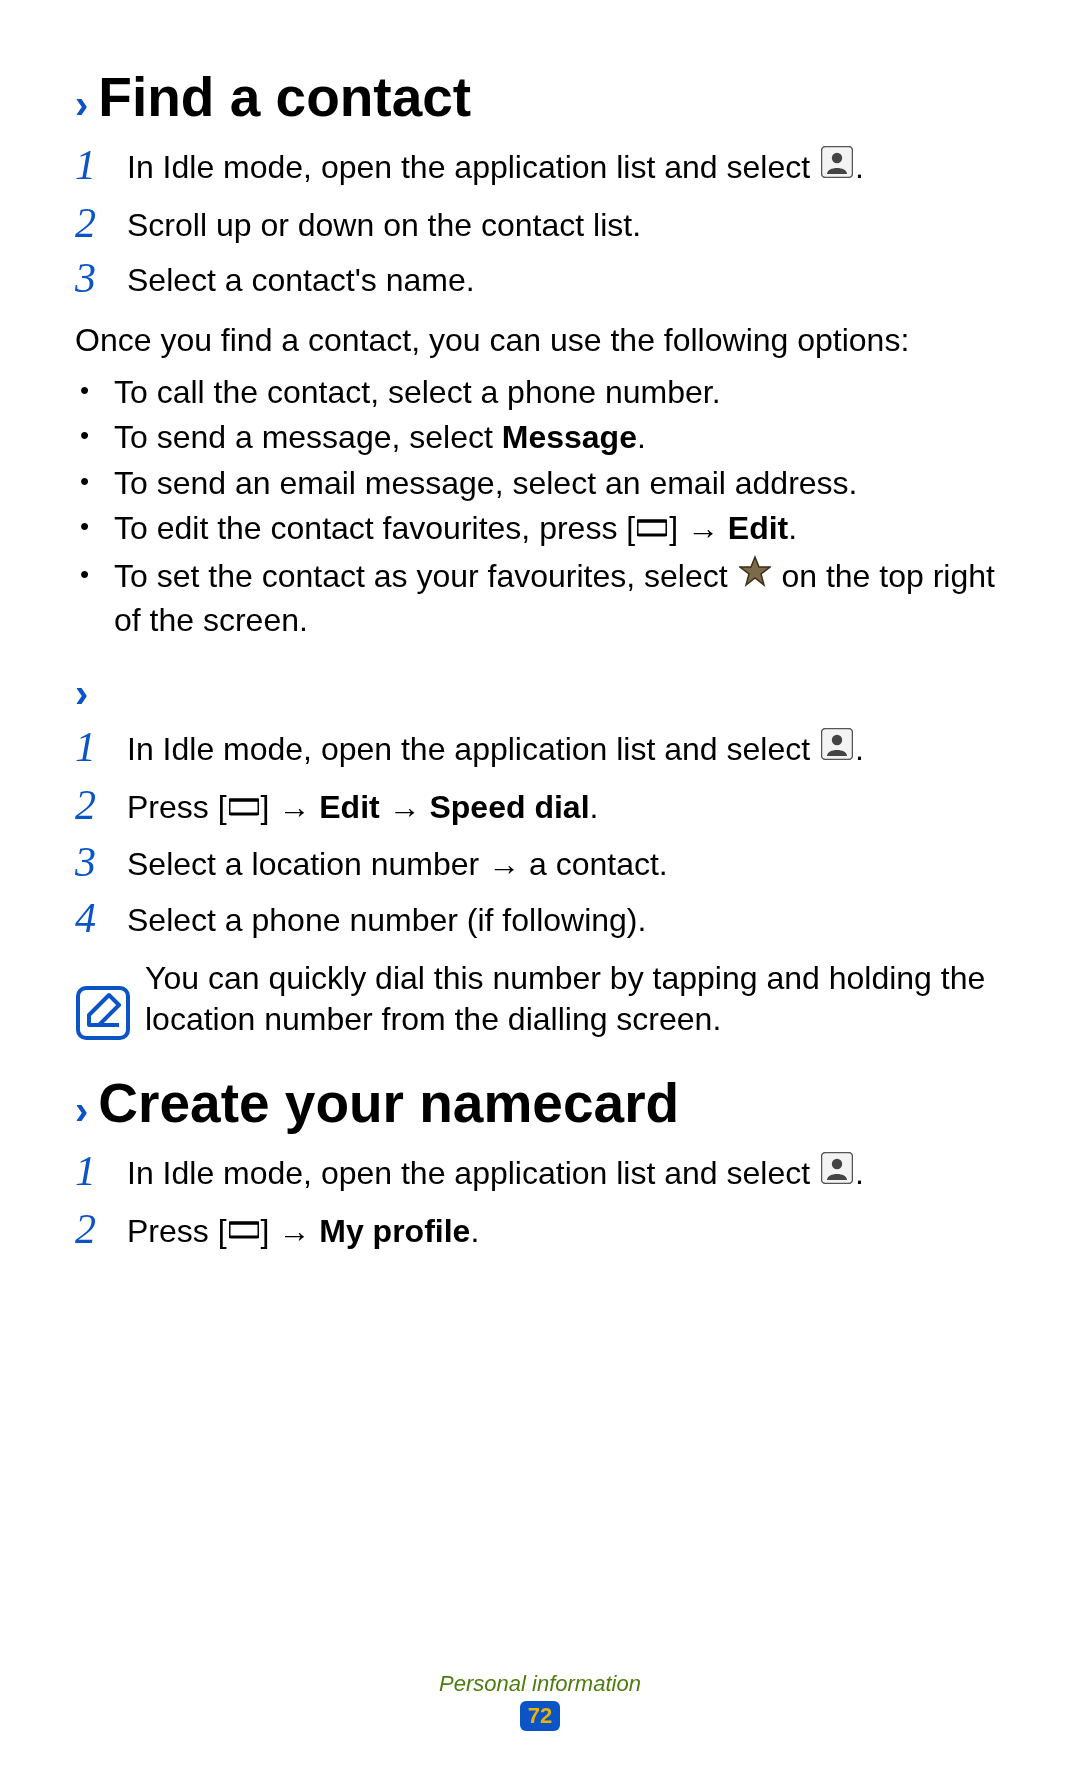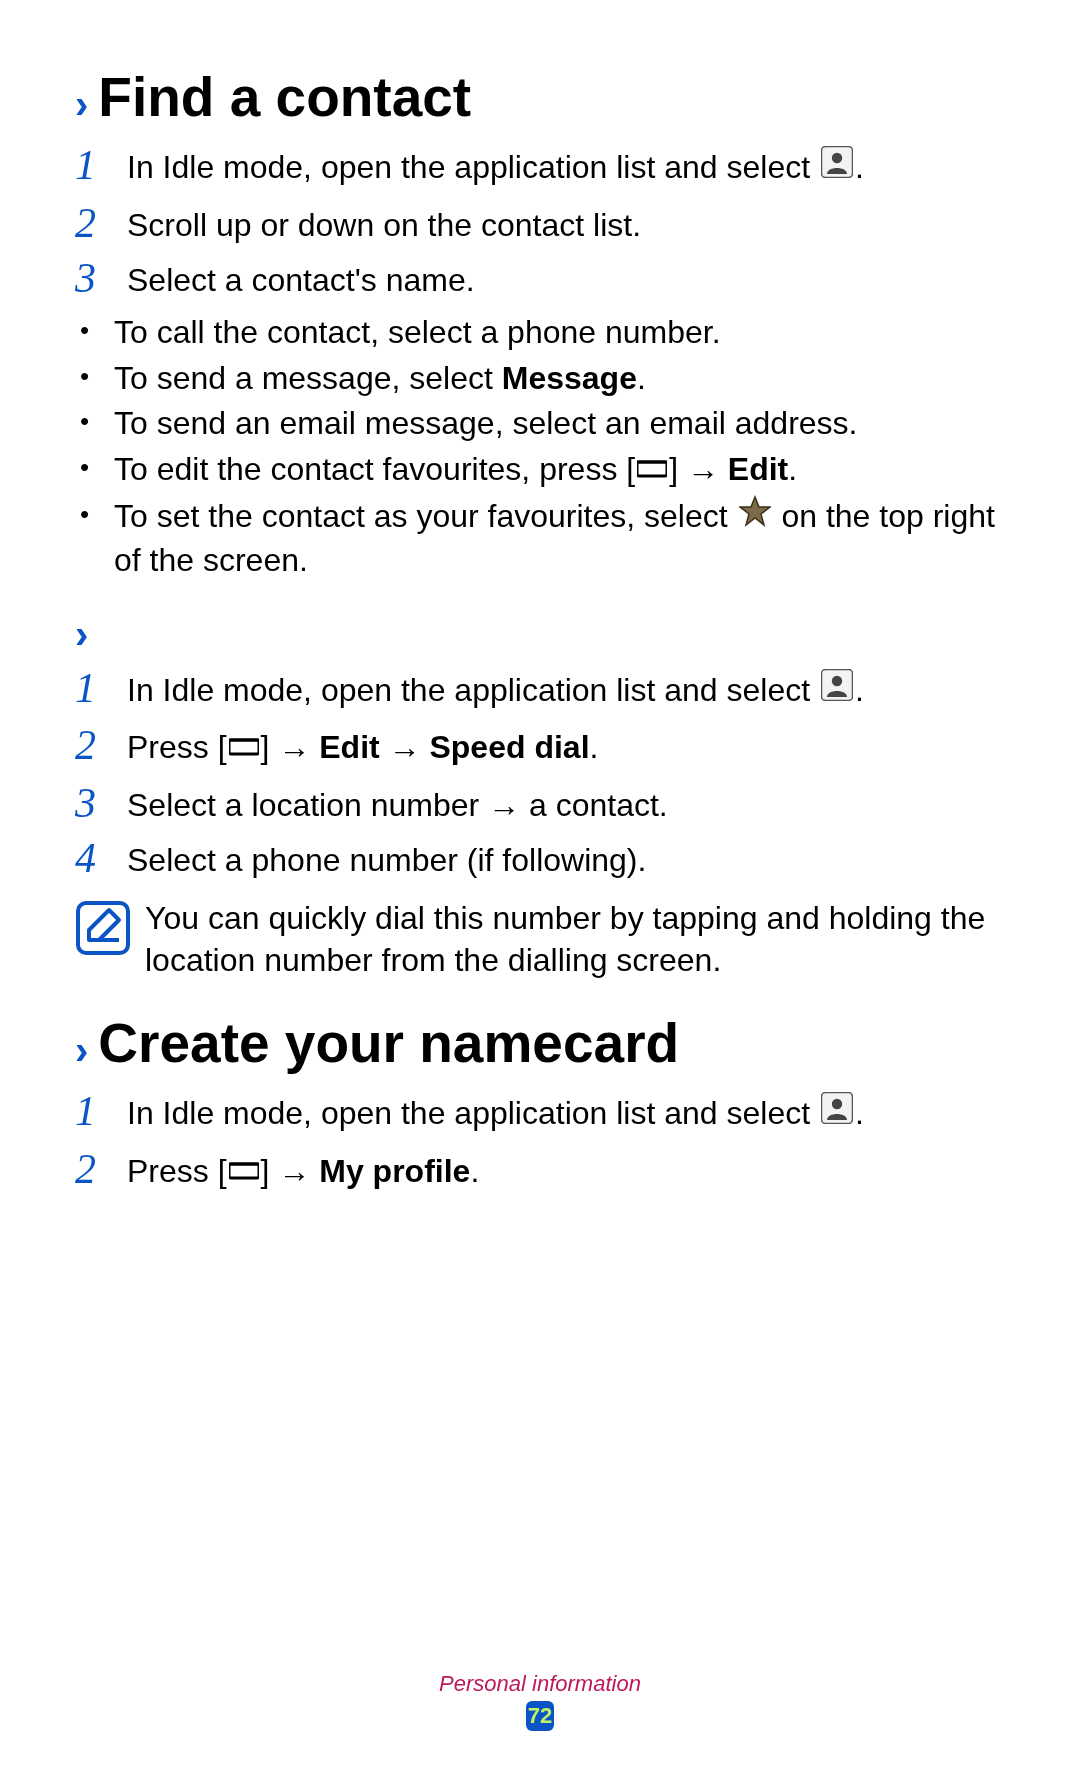--- a/index.html
+++ b/index.html
@@ -73,21 +73,21 @@
   b { font-weight: 700; }
   .inline-icon {
     display: inline-block;
     vertical-align: middle;
     margin: 0 2px;
     position: relative;
     top: -2px;
   }
   .note-row {
     display: flex;
-    align-items: flex-start;
+    align-items: flex-end;
     margin-top: 16px;
   }
   .note-icon {
     width: 56px;
     height: 56px;
     flex-shrink: 0;
     margin-right: 14px;
     margin-top: 2px;
   }
   .note-text {
@@ -97,29 +97,29 @@
   .footer {
     position: absolute;
     bottom: 40px;
     left: 0;
     width: 100%;
     text-align: center;
   }
   .footer-label {
     font-style: italic;
     font-size: 22px;
-    color: #be185d;
+    color: #4d7c0f;
   }
   .page-badge {
     margin: 4px auto 0 auto;
-    width: 28px;
+    width: 40px;
     height: 30px;
     background: #0a54c6;
     border-radius: 6px;
-    color: #bef264;
+    color: #eab308;
     font-size: 22px;
     line-height: 30px;
     font-weight: 600;
     text-align: center;
   }
   svg { display: inline; }
 </style>
 </head>
 <body>
 
@@ -166,20 +166,21 @@
       <span class="step-body">
         <span>Scroll up or down on the contact list.</span><br>
       </span>
     </li>
     <li class="step">
       <span class="step-num">3</span>
       <span class="step-body">Select a contact's name.</span>
     </li>
   </ol>
 
+  <p class="para">Once you find a contact, you can use the following options:</p>
 
   <ul class="bullets">
     <li>
       <span class="bullet-dot">•</span>
       <span class="bullet-text">To call the contact, select a phone number.</span>
     </li>
     <li>
       <span class="bullet-dot">•</span>
       <span class="bullet-text">
         <span>To send a message, select </span><b>Message</b><span>.</span>

